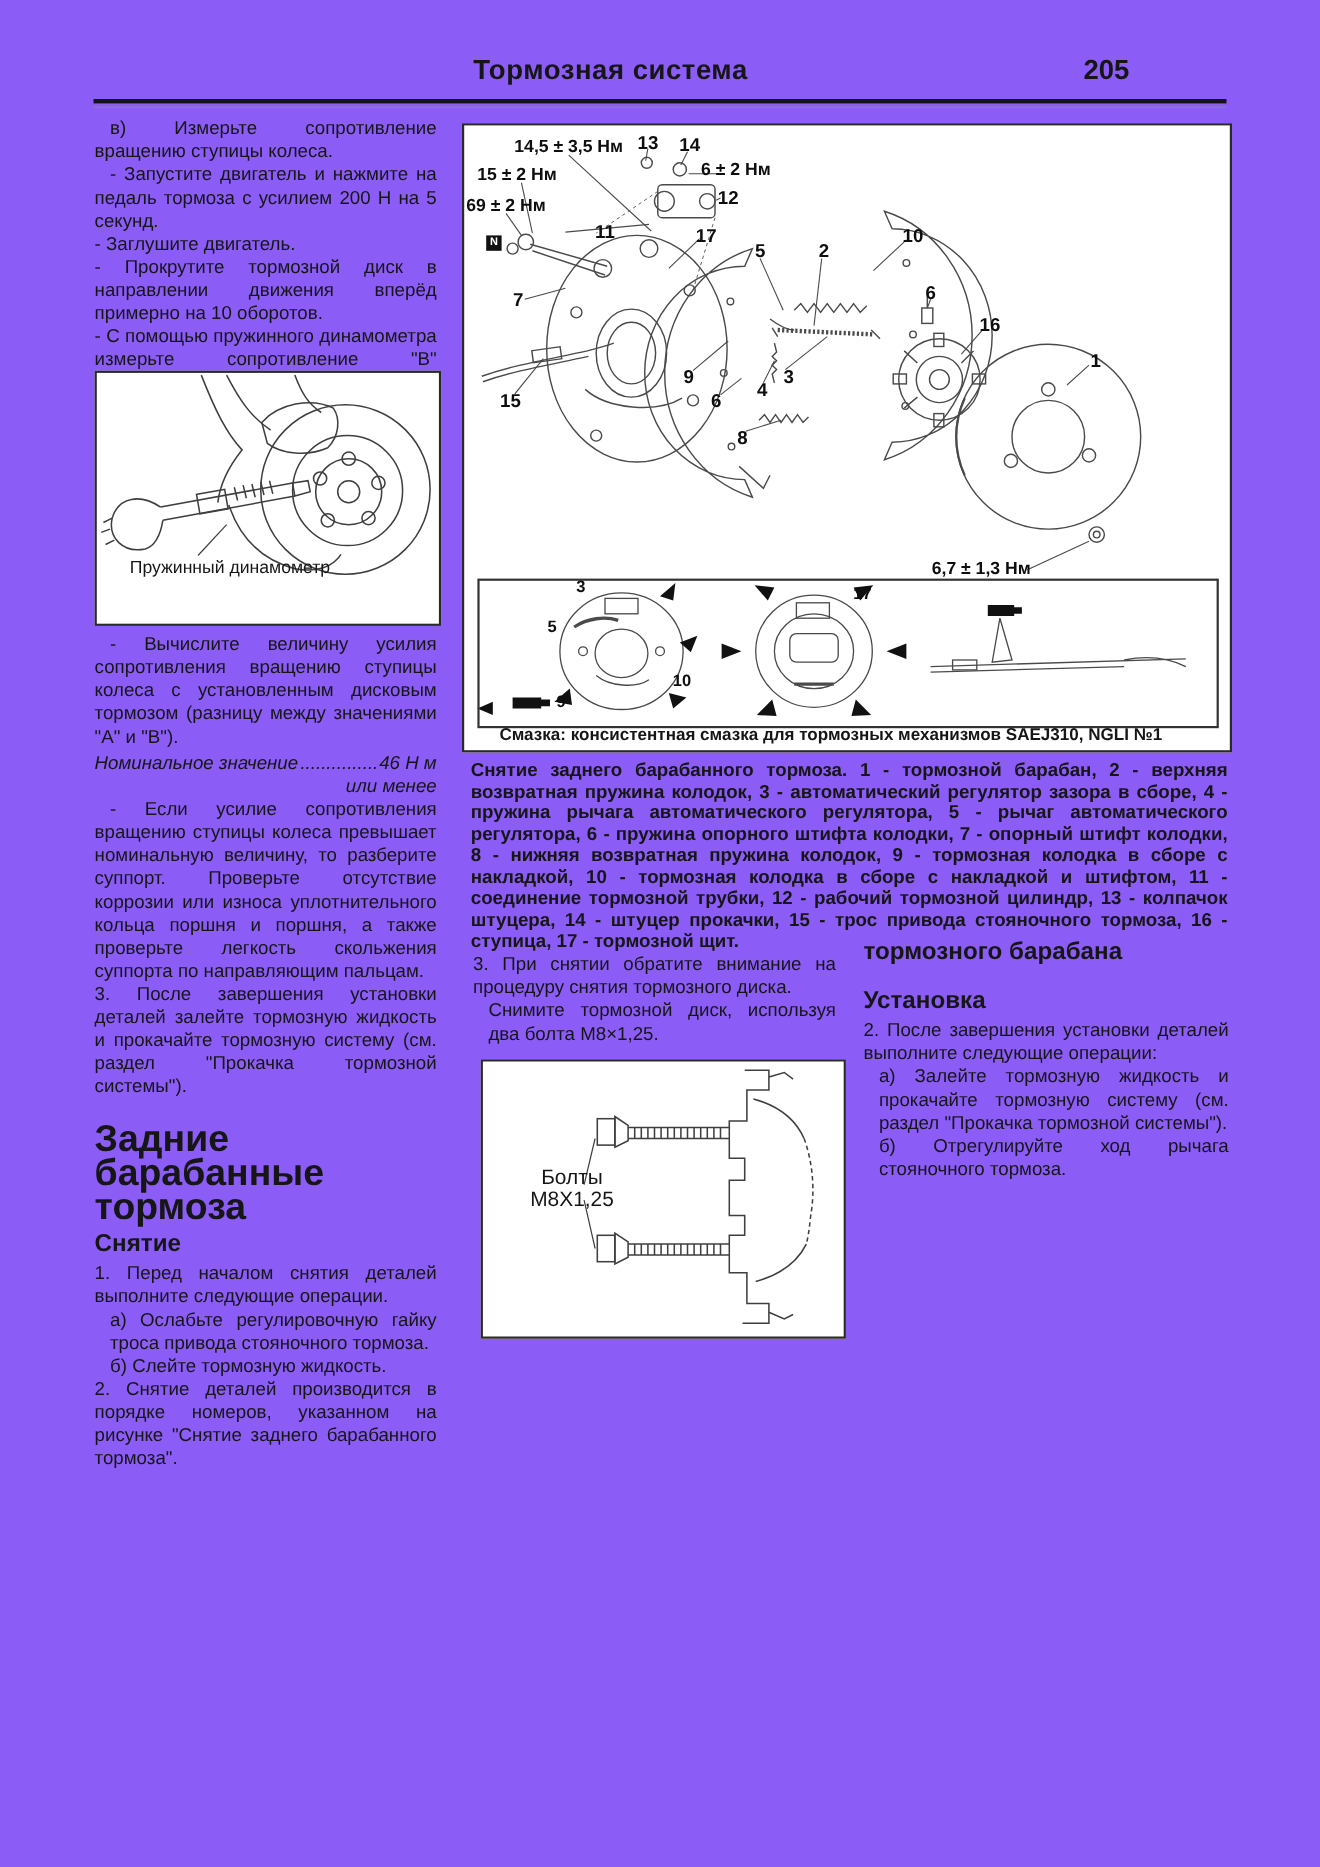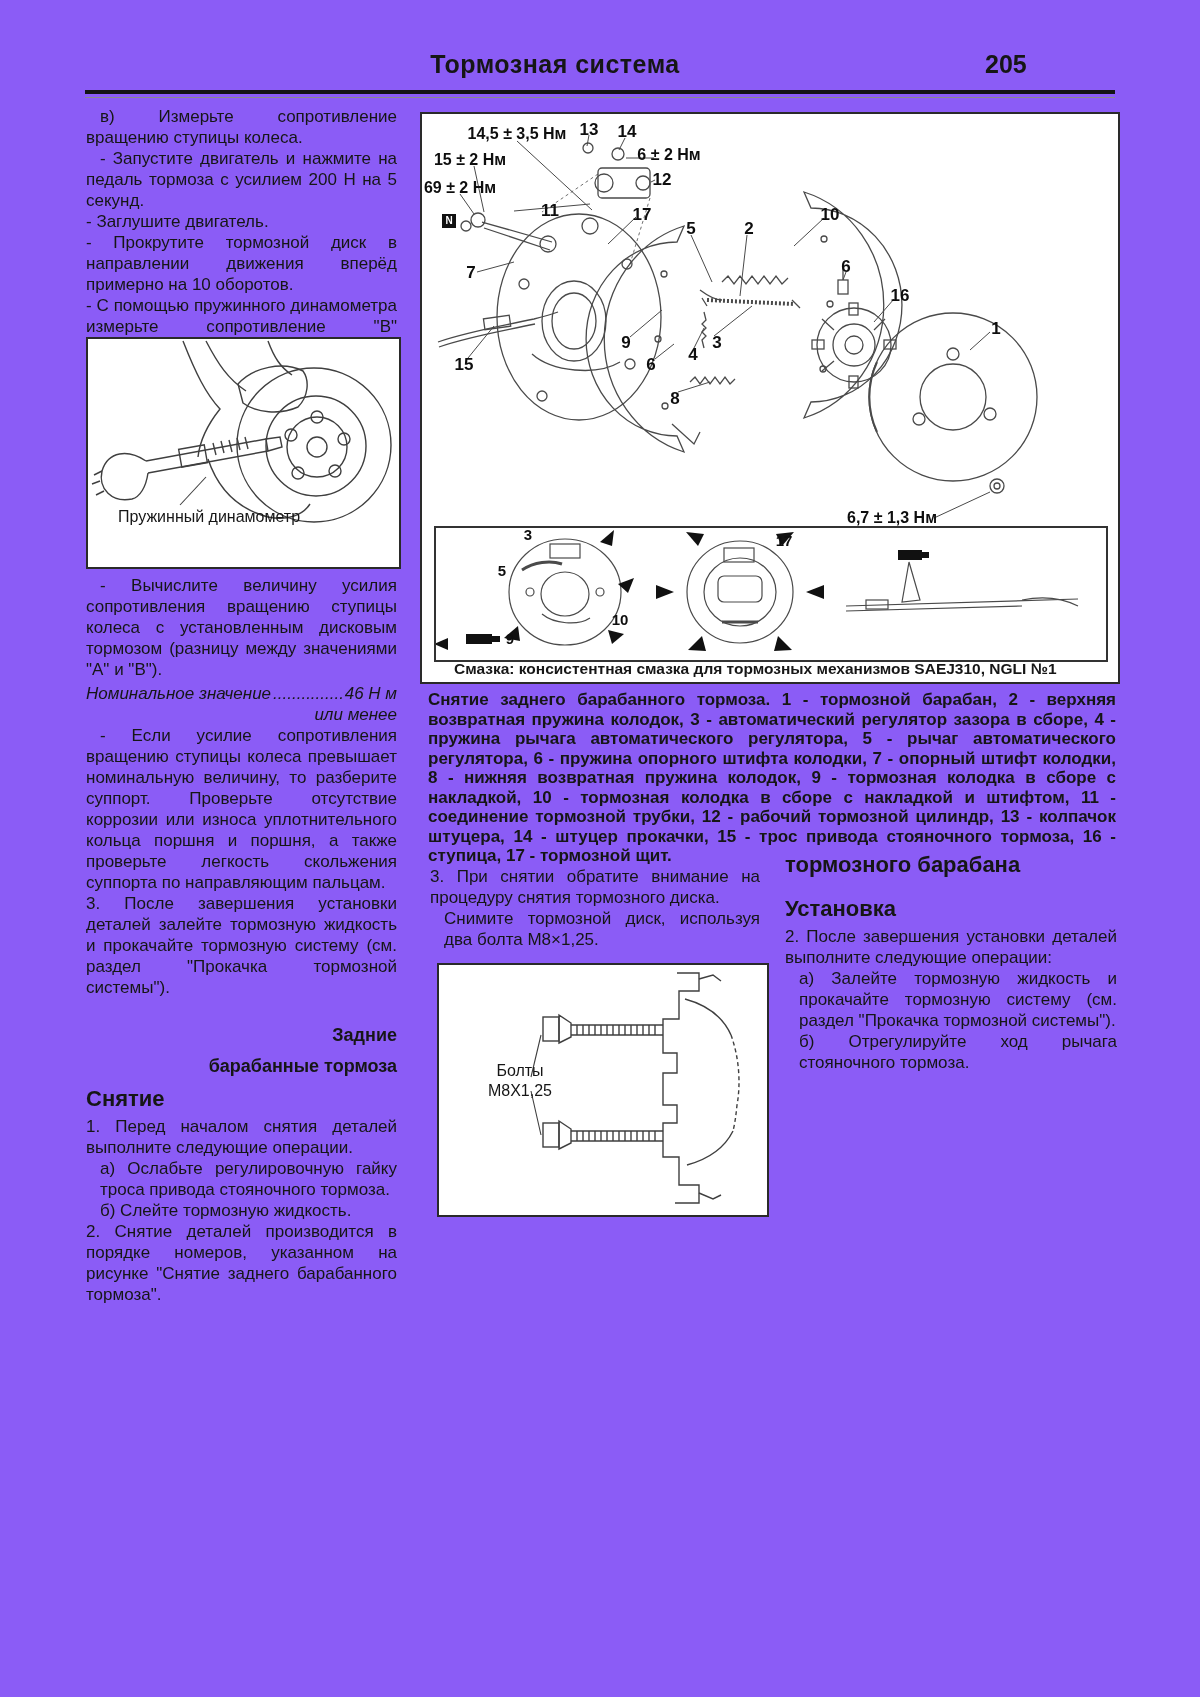--- a/index.html
+++ b/index.html
@@ -11,33 +11,33 @@
   .hdr-page{position:absolute;left:985px;top:50px;font-size:25px;font-weight:700;}
   .hdr-rule{position:absolute;left:85px;top:90px;width:1030px;height:4px;background:#141414;}
   .hdr-rule2{position:absolute;left:85px;top:97px;width:1030px;height:1px;background:#8a8a8a;}
   
   .colL{position:absolute;left:86px;top:106px;width:311px;}
   .colM{position:absolute;left:430px;top:866px;width:330px;}
   .colR{position:absolute;left:785px;top:852px;width:332px;}
   p.t{margin:0;font-size:17px;line-height:21px;text-align:justify;}
   p.t.ind{text-indent:14px;}
   p.t.sub{padding-left:14px;}
-  .h-big{font-size:18px;line-height:31px;font-weight:700;margin:0;text-align:right;}
+  .h-big{font-size:34px;line-height:31px;font-weight:700;margin:0;}
   .h-mid{font-size:22px;line-height:26px;font-weight:700;margin:0;}
   .spec{display:flex;align-items:baseline;font-style:italic;font-size:17px;line-height:21px;margin-top:3px;}
   .spec .dots{flex:1;overflow:hidden;white-space:nowrap;padding:0 2px;}
   .spec-cont{font-style:italic;font-size:17px;line-height:21px;text-align:right;}.gap4{height:4px;}.gap14{height:14px;}.gap22{height:22px;}
   
   .figbox{position:absolute;border:2px solid #2a2a2a;background:#fff;}
   .fig-dyno{left:86px;top:337px;width:311px;height:228px;}
   .fig-dyno .cap{position:absolute;left:30px;top:168px;font-size:16px;line-height:20px;}
   .fig-diagram{left:420px;top:112px;width:696px;height:568px;}
   .fig-bolts{left:437px;top:963px;width:328px;height:250px;}
   .fig-bolts .cap{position:absolute;left:26px;top:96px;width:110px;text-align:center;
-                  font-size:16px;line-height:20px;}
+                  font-size:19px;line-height:20px;}
   
   .minibox{position:absolute;left:12px;top:412px;width:670px;height:132px;border:2px solid #333;}
   .grease{position:absolute;left:32px;top:546px;width:652px;font-size:15.5px;font-weight:700;white-space:nowrap;}
   .pnum{position:absolute;transform:translate(-50%,-50%);font-size:17px;font-weight:700;color:#0e0e0e;}
   .tq{position:absolute;transform:translate(-50%,-50%);font-size:16px;font-weight:700;white-space:nowrap;color:#0e0e0e;}
   .mnum{position:absolute;transform:translate(-50%,-50%);font-size:15px;font-weight:700;color:#0e0e0e;}
   .nmark{position:absolute;left:20px;top:100px;width:14px;height:14px;background:#111;color:#fff;
          font-size:10px;font-weight:700;text-align:center;line-height:14px;}
   
   .caption{position:absolute;left:428px;top:690px;width:688px;font-size:17px;line-height:19.5px;

